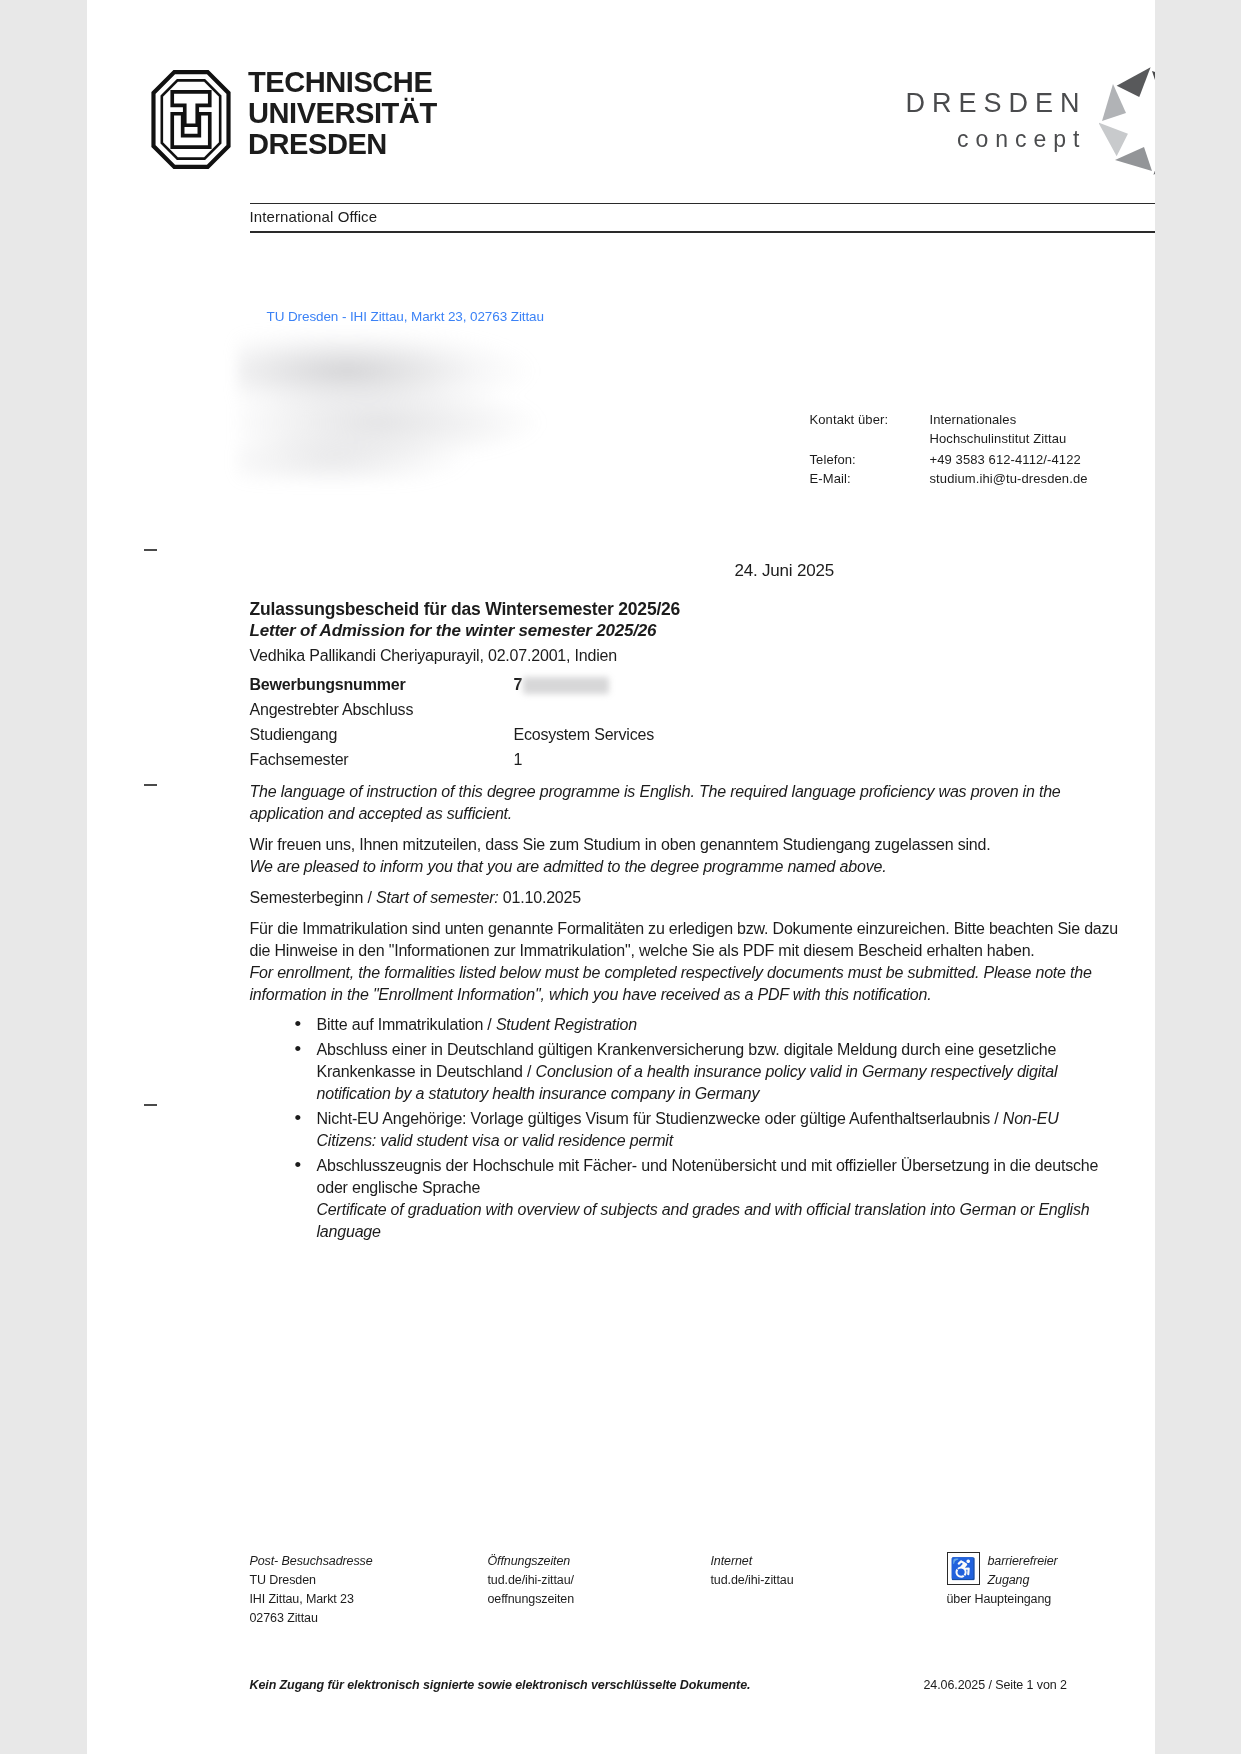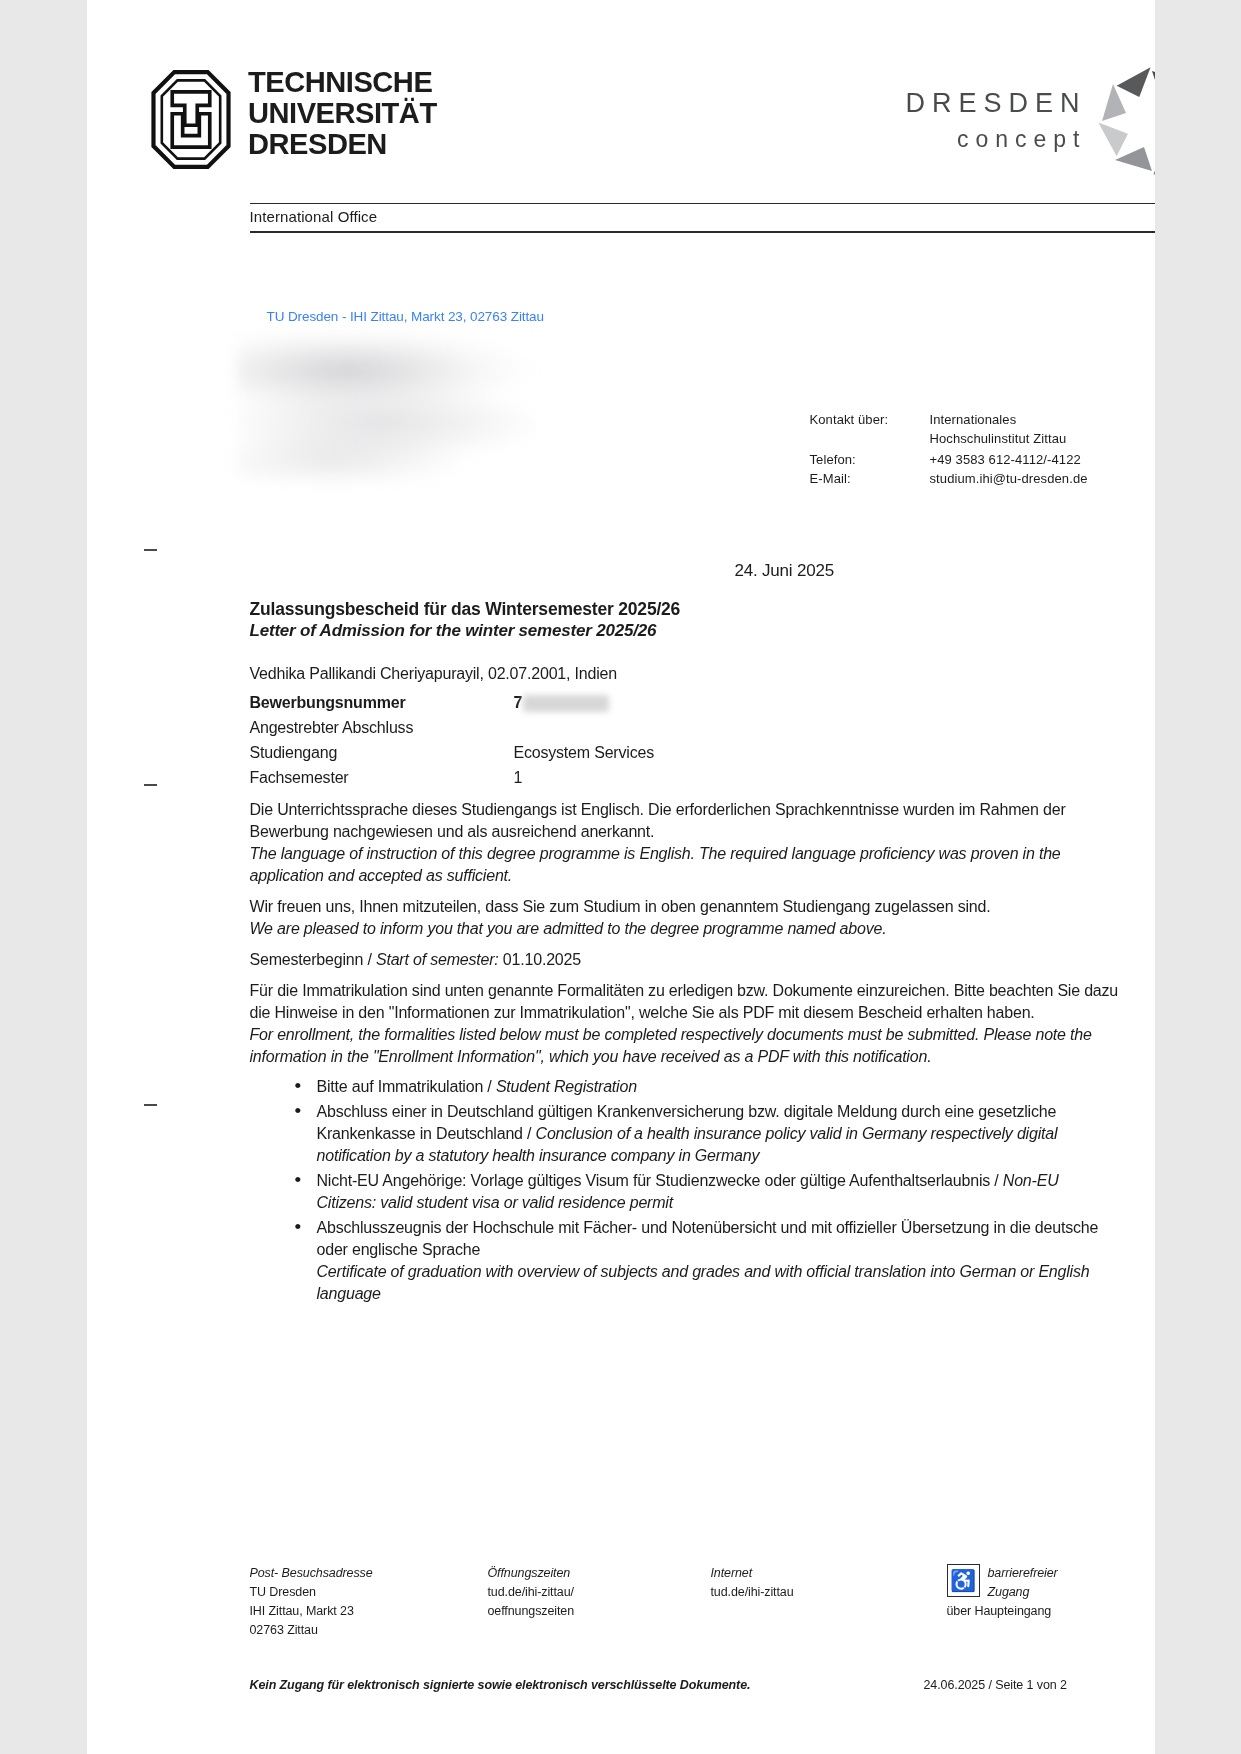--- a/index.html
+++ b/index.html
@@ -42,36 +42,36 @@
 
   
   .fold { left:57px; width:13px; height:2px; background:#4a4a4a; }
   .fold-1 { top:549px; } .fold-2 { top:784px; } .fold-3 { top:1104px; }
 
   
   .letter-date { left:648px; top:561px; font-size:17px; letter-spacing:-0.2px; }
   .content { left:163px; top:598px; width:872px; font-size:16px; line-height:22px; letter-spacing:-0.2px; }
   .content em { font-style:italic; }
   h1.t-de { font-size:17.5px; font-weight:bold; line-height:22px; letter-spacing:-0.2px; }
-  h2.t-en { font-size:17px; font-weight:bold; font-style:italic; line-height:22px; letter-spacing:-0.2px; margin-bottom:21px; }
+  h2.t-en { font-size:17px; font-weight:bold; font-style:italic; line-height:22px; letter-spacing:-0.2px; margin-bottom:3px; }
   .applicant { margin-bottom:5px; }
   .info-table { margin-bottom:9px; }
   .info-row { display:grid; grid-template-columns:264px auto; line-height:25px; }
   .info-row .lbl-bold { font-weight:bold; }
   .redact-num { display:inline-block; vertical-align:middle; width:86px; height:17px; margin-left:1px; background:#d7d7d8; filter:blur(3px); border-radius:2px; }
   .para { margin-top:9px; }
   .semester-line { margin-top:9px; }
   .bullets { margin-top:8px; }
   .bullet-item { position:relative; padding-left:67px; margin-bottom:3px; }
   .bullet-item::before { content:"\2022"; position:absolute; left:45px; top:-1px; font-size:19px; }
   .b-en-block { display:block; }
 
   
   .footer { left:163px; top:1548px; width:915px; font-size:12.5px; line-height:19px; letter-spacing:-0.1px; }
-  .f-col { position:absolute; top:16px; }
+  .f-col { position:absolute; top:4px; }
   .f-col-1 { left:0; } .f-col-2 { left:238px; } .f-col-3 { left:461px; } .f-col-4 { left:697px; }
   .f-title { font-style:italic; }
   .access-row { display:flex; gap:8px; }
   .wheel-box { width:33px; height:33px; border:1.5px solid #2a2a2a; display:flex; align-items:center; justify-content:center; font-size:21px; line-height:1; }
   .access-txt { font-style:italic; }
   .bottom-note { left:163px; top:1678px; font-size:12.5px; font-weight:bold; font-style:italic; letter-spacing:-0.1px; }
   .page-info { left:837px; top:1678px; font-size:12.5px; letter-spacing:-0.1px; }
 </style>
 </head>
 <body>
@@ -162,21 +162,20 @@
         <div>Studiengang</div>
         <div>Ecosystem Services</div>
       </div>
       <div class="info-row">
         <div>Fachsemester</div>
         <div>1</div>
       </div>
     </div>
 
     <div class="para">
-      <span>Die Unterrichtssprache dieses Studiengangs ist Englisch. Die erforderlichen Sprachkenntnisse wurden im Rahmen der Bewerbung nachgewiesen und als ausreichend anerkannt.</span>
       <em style="display:block">The language of instruction of this degree programme is English. The required language proficiency was proven in the application and accepted as sufficient.</em>
     </div>
 
     <div class="para">
       <span>Wir freuen uns, Ihnen mitzuteilen, dass Sie zum Studium in oben genanntem Studiengang zugelassen sind.</span>
       <em style="display:block">We are pleased to inform you that you are admitted to the degree programme named above.</em>
     </div>
 
     <div class="semester-line">
       <span>Semesterbeginn / </span><em>Start of semester:</em><span> 01.10.2025</span>

